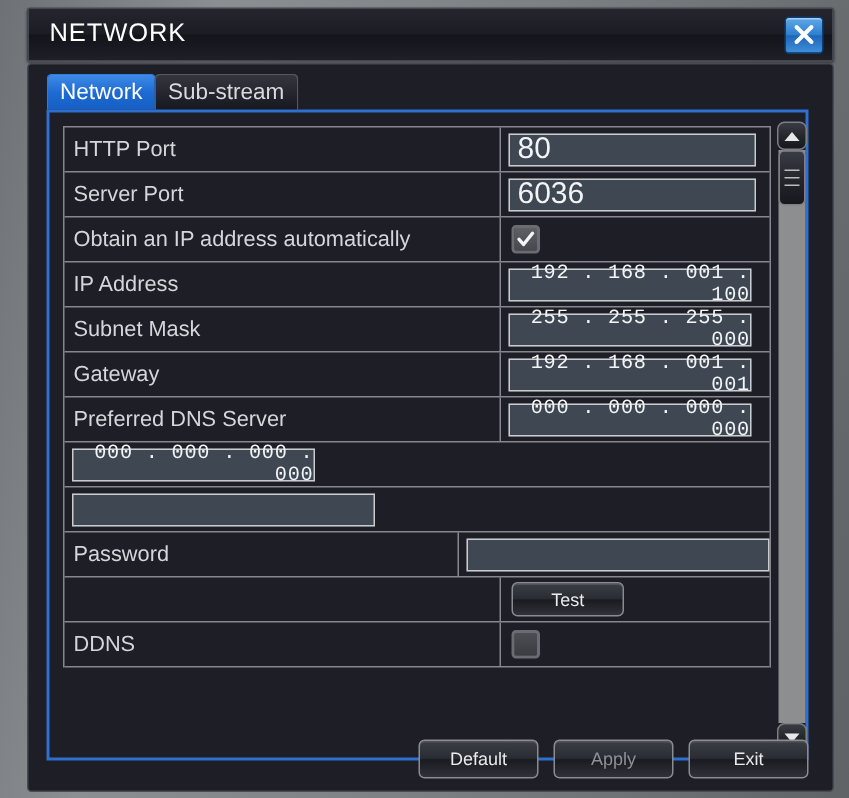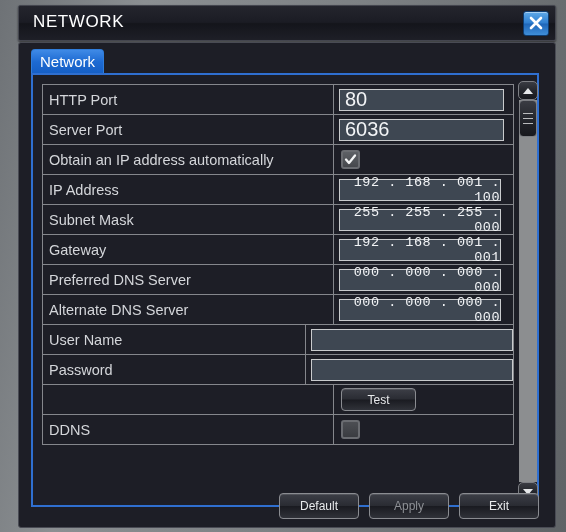--- a/index.html
+++ b/index.html
@@ -259,20 +259,21 @@
           <path d="M4 4 L14 14 M14 4 L4 14" stroke="#ffffff" stroke-width="2.6" stroke-linecap="round" fill="none"></path>
         </svg>
       </span>
     </div>
   </div>
 
   <div id="panel">
 
     <div id="tabs">
       <div class="tab active">Network</div>
+      <div class="tab">Sub-stream</div>
     </div>
 
     <div id="content">
 
       <div id="table">
 
         <div class="row">
           <div class="cell-label">HTTP Port</div>
           <div class="cell-value">
             <div class="textfield tf-wide">80</div>
@@ -321,29 +322,27 @@
         </div>
 
         <div class="row">
           <div class="cell-label">Preferred DNS Server</div>
           <div class="cell-value">
             <div class="textfield tf-ip">000 . 000 . 000 . 000</div>
           </div>
         </div>
 
         <div class="row">
-          <div class="cell-label">Alternate DNS Server</div>
           <div class="cell-value">
             <div class="textfield tf-ip">000 . 000 . 000 . 000</div>
           </div>
         </div>
 
 
         <div class="row">
-          <div class="cell-label">User Name</div>
           <div class="cell-value">
             <div class="textfield" style="width:202px"></div>
           </div>
         </div>
 
         <div class="row">
           <div class="cell-label">Password</div>
           <div class="cell-value">
             <div class="textfield" style="width:202px"></div>
           </div>

